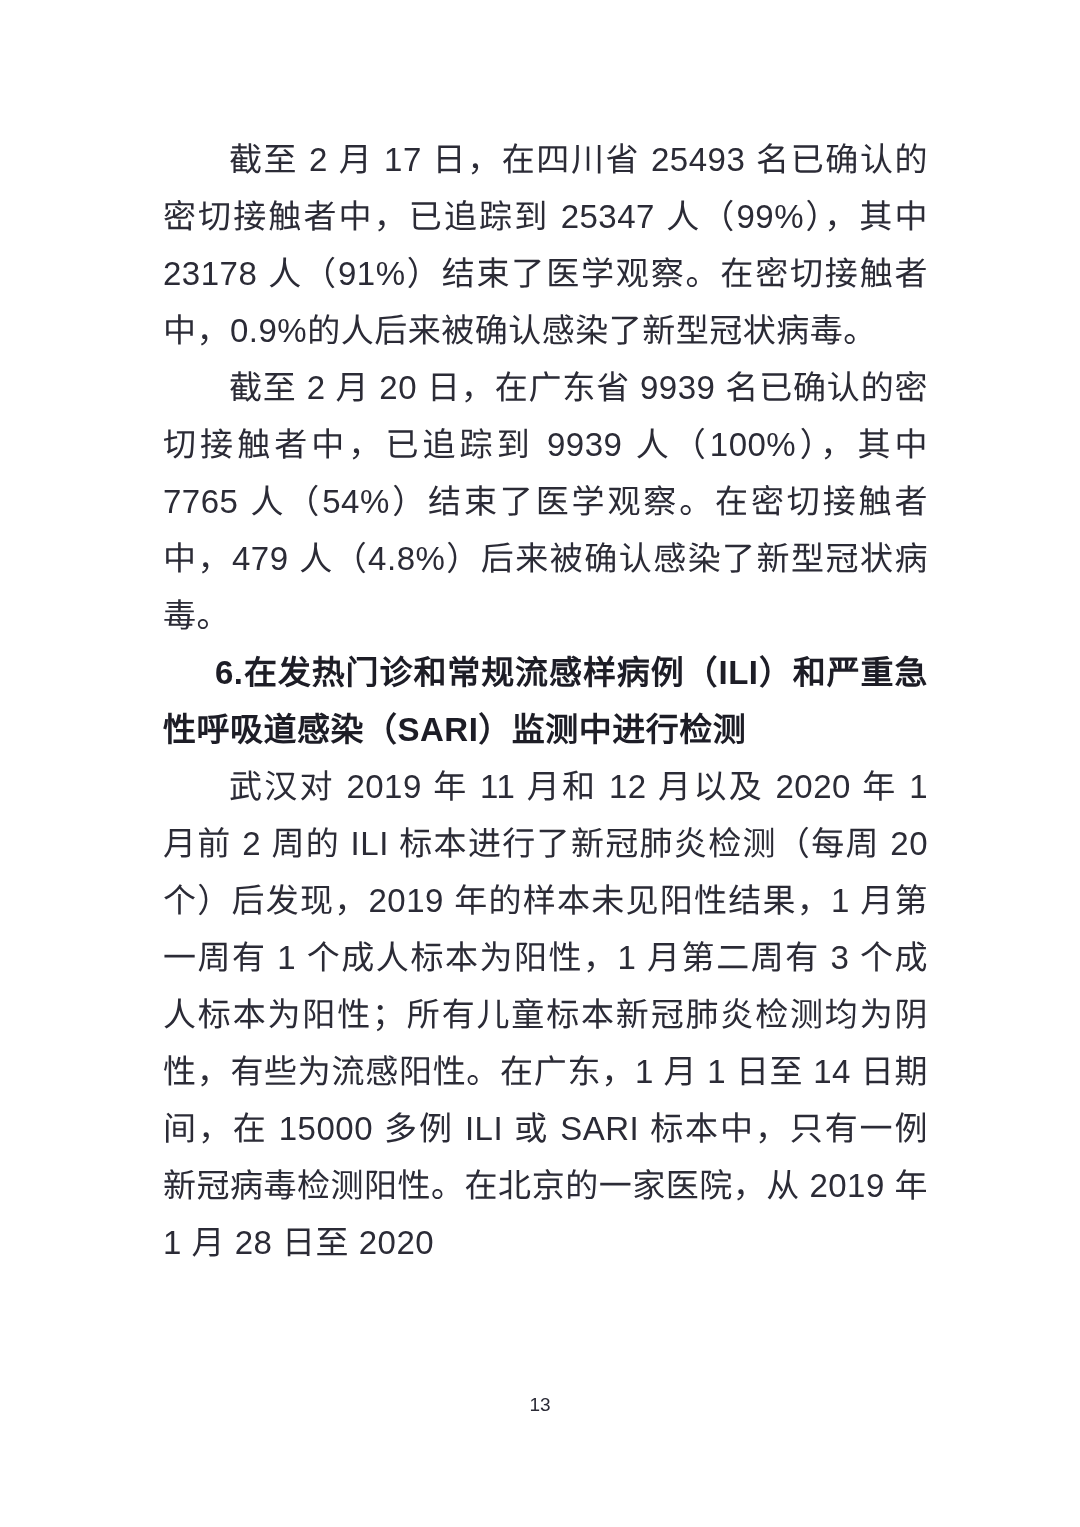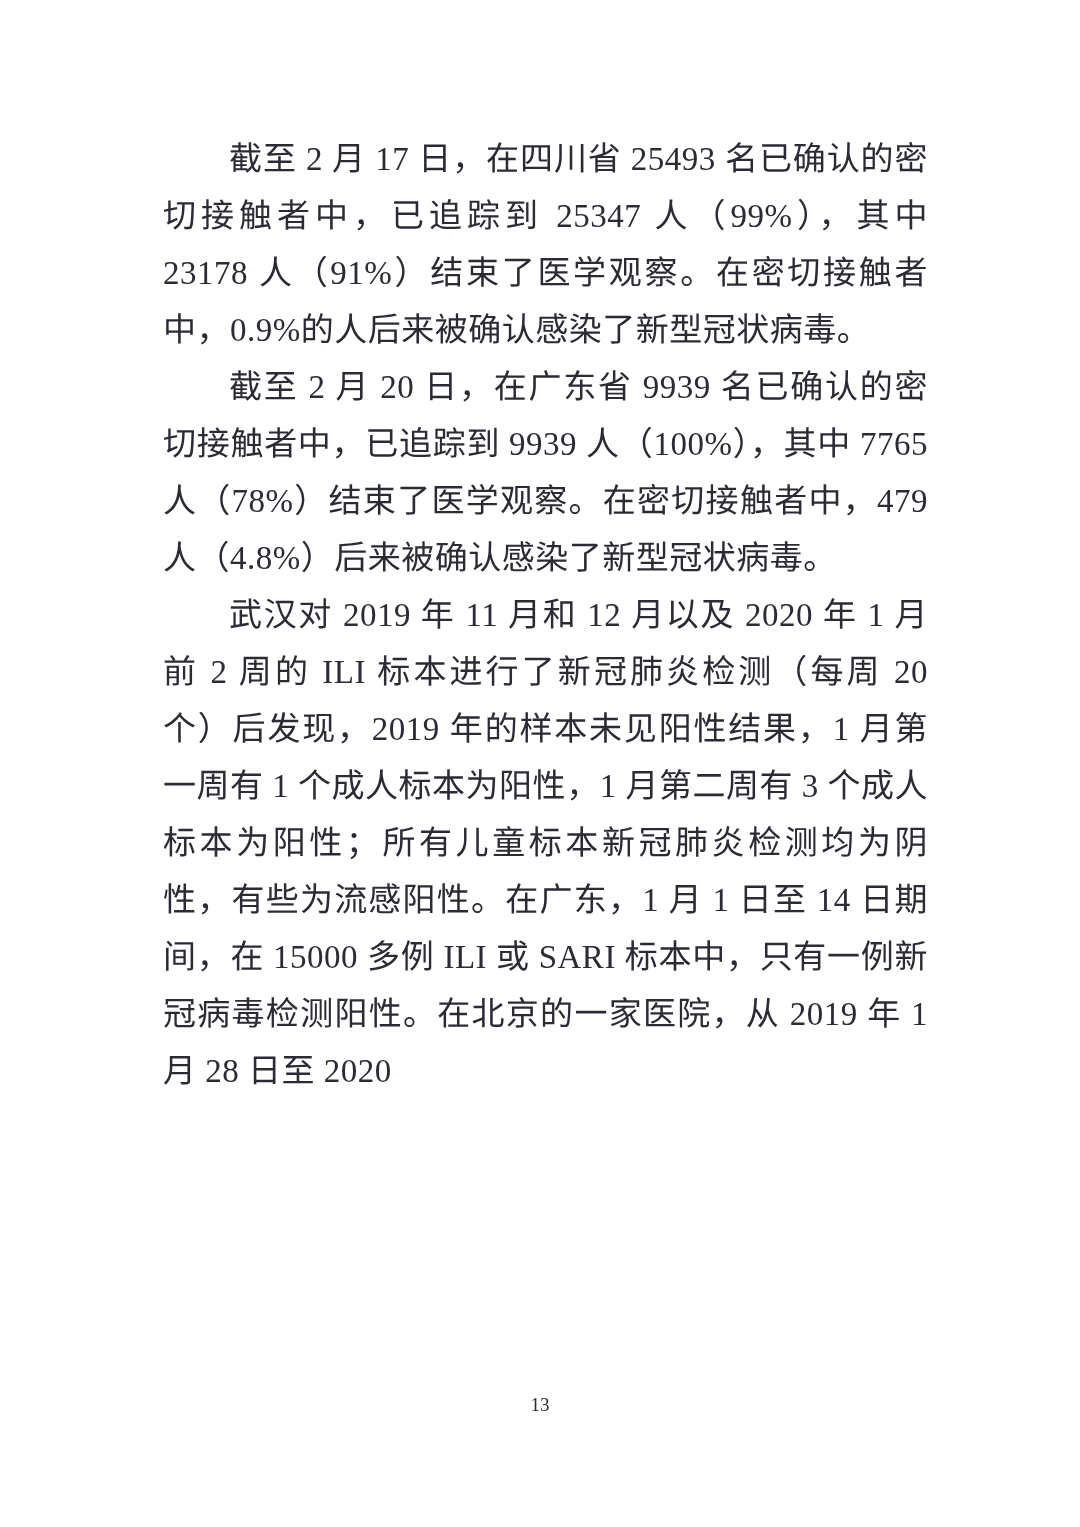--- a/index.html
+++ b/index.html
@@ -6,21 +6,21 @@
     margin: 0;
     padding: 0;
     background: #ffffff;
   }
   .page {
     position: relative;
     width: 1080px;
     height: 1527px;
     background: #ffffff;
     overflow: hidden;
-    font-family: Liberation Serif, serif;
+    font-family: Liberation Sans, sans-serif;
     color: #2b2b36;
   }
   .content {
     position: absolute;
     top: 131px;
     left: 163px;
     width: 765px;
     font-size: 33px;
     line-height: 57px;
     text-align: justify;
@@ -50,17 +50,18 @@
     line-height: 24px;
     color: #2b2b36;
   }
 </style>
 </head>
 <body>
 
 <div class="page">
   <div class="content">
     <p class="para">截至 2 月 17 日，在四川省 25493 名已确认的密切接触者中，已追踪到 25347 人（99%），其中 23178 人（91%）结束了医学观察。在密切接触者中，0.9%的人后来被确认感染了新型冠状病毒。</p>
-    <p class="para">截至 2 月 20 日，在广东省 9939 名已确认的密切接触者中，已追踪到 9939 人（100%），其中 7765 人（78%）结束了医学观察。在密切接触者中，479 人（4.8%）后来被确认感染了新型冠状病毒。</p>
+    <p class="para">截至 2 月 20 日，在广东省 9939 名已确认的密切接触者中，已追踪到 9939 人（100%），其中 7765 人（54%）结束了医学观察。在密切接触者中，479 人（4.8%）后来被确认感染了新型冠状病毒。</p>
+    <h2 class="section-heading">6.在发热门诊和常规流感样病例（ILI）和严重急性呼吸道感染（SARI）监测中进行检测</h2>
     <p class="para">武汉对 2019 年 11 月和 12 月以及 2020 年 1 月前 2 周的 ILI 标本进行了新冠肺炎检测（每周 20 个）后发现，2019 年的样本未见阳性结果，1 月第一周有 1 个成人标本为阳性，1 月第二周有 3 个成人标本为阳性；所有儿童标本新冠肺炎检测均为阴性，有些为流感阳性。在广东，1 月 1 日至 14 日期间，在 15000 多例 ILI 或 SARI 标本中，只有一例新冠病毒检测阳性。在北京的一家医院，从 2019 年 1 月 28 日至 2020</p>
   </div>
   <div class="page-number">13</div>
 </div>
 
 </body></html>

